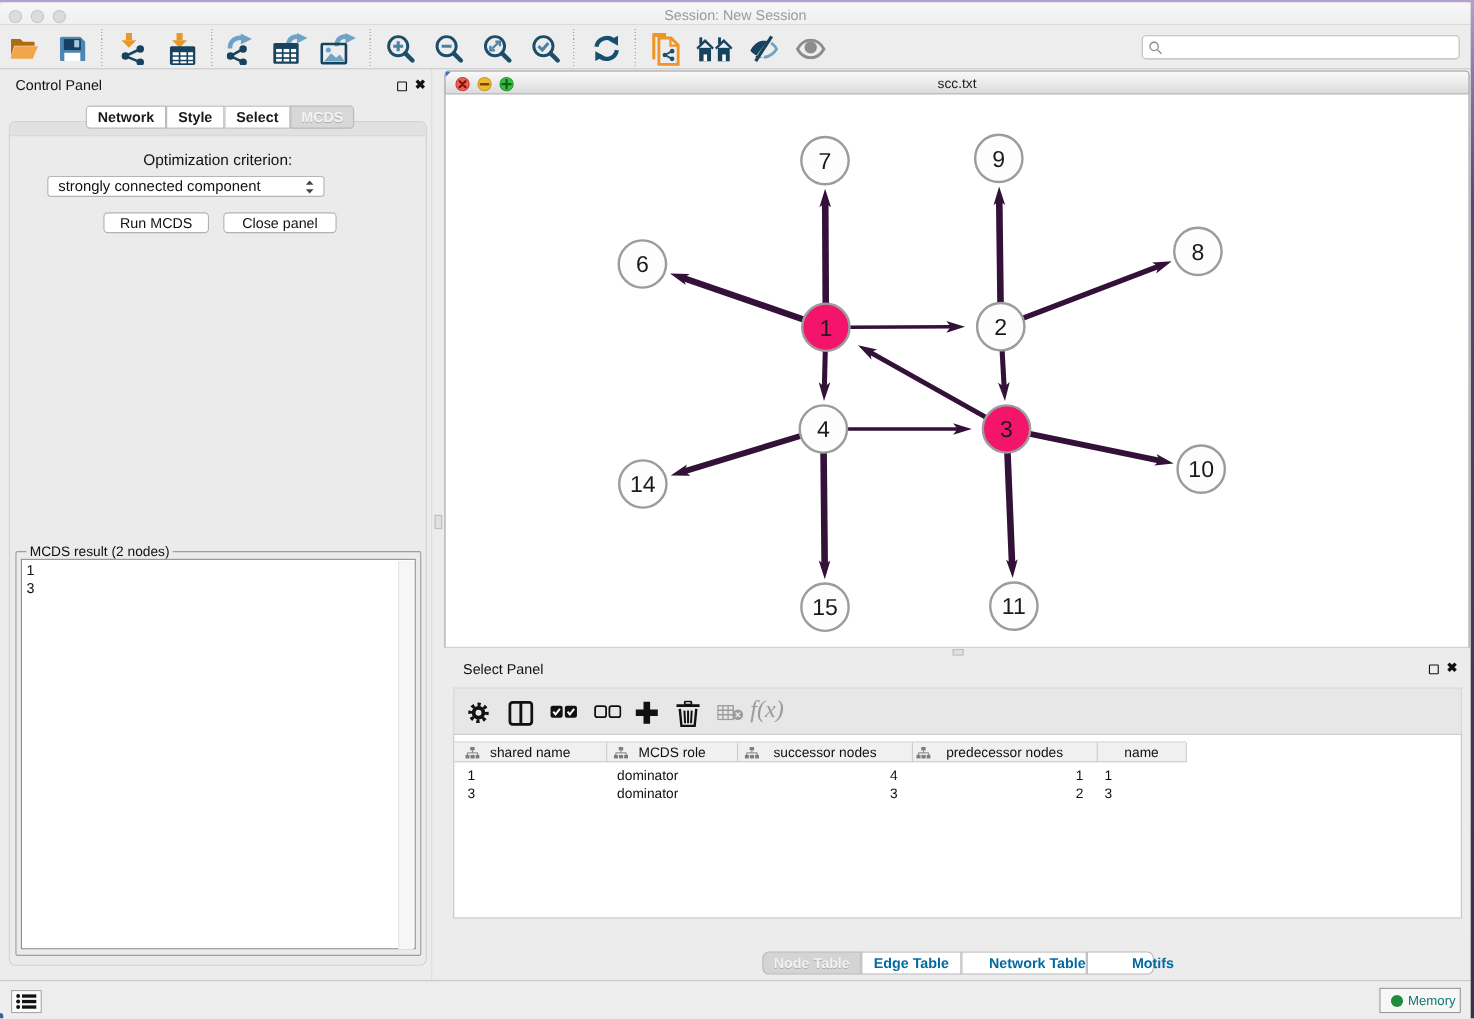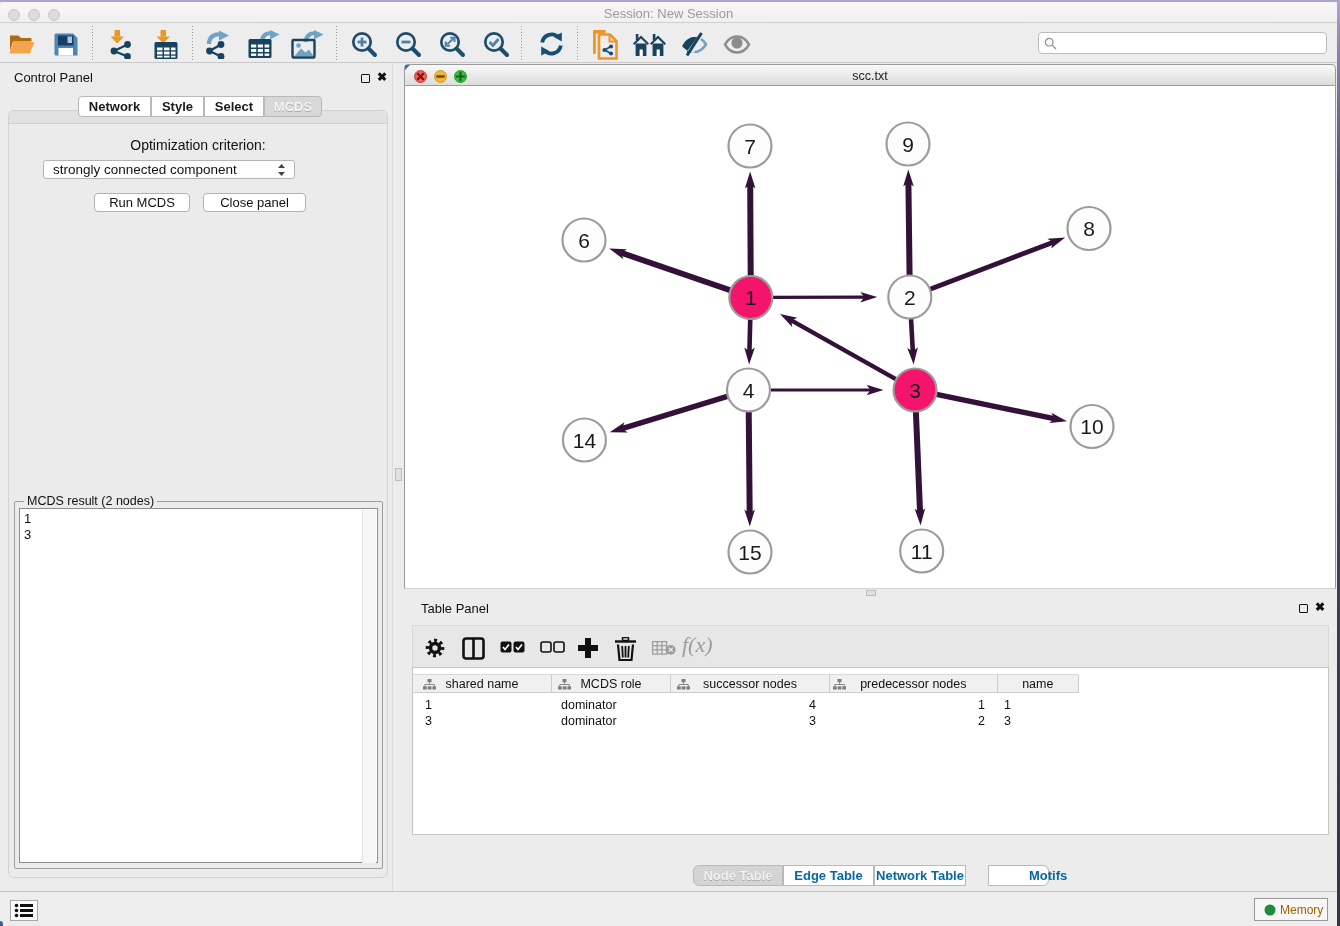--- a/index.html
+++ b/index.html
@@ -90,21 +90,21 @@
   
   .btab { position:absolute; top:0; height:21px; background:#fff; border:1px solid #b9b9b9;
      font-size:13px; font-weight:bold; color:#0369a1; text-align:center; line-height:19px; }
 
   
   #statusbar { left:0; top:891px; width:1337px; height:35px; background:#ededed;
      border-top:1px solid #c6c6c6; }
   #list-btn { position:absolute; left:10px; top:8px; width:28px; height:21px; background:#fafafa;
      border:1px solid #a8a8a8; }
   #mem-btn { position:absolute; left:1254px; top:6px; width:74px; height:23px; background:#f7f7f7;
-     border:1px solid #989898; font-size:12px; color:#a16207; }
+     border:1px solid #989898; font-size:12px; color:#0f766e; }
 </style>
 </head>
 <body>
 <svg width="0" height="0" style="position:absolute;">
   <defs>
     <g id="hier" fill="#7d7d7d">
       <rect x="4.5" y="0" width="4" height="3.2"></rect>
       <rect x="6.1" y="3.2" width="0.9" height="2"></rect>
       <rect x="1.8" y="5" width="9.5" height="0.9"></rect>
       <rect x="1.4" y="5.5" width="0.9" height="2"></rect>
@@ -389,21 +389,21 @@
 <circle cx="687" cy="340.5" r="21.5" fill="#fdfdfd" stroke="#9c9c9c" stroke-width="2.2"></circle>
 <text x="687" y="348.0" text-anchor="middle" font-size="21" fill="#1a1a1a">10</text>
 <circle cx="345" cy="466" r="21.5" fill="#fdfdfd" stroke="#9c9c9c" stroke-width="2.2"></circle>
 <text x="345" y="473.5" text-anchor="middle" font-size="21" fill="#1a1a1a">15</text>
 <circle cx="516.7" cy="465" r="21.5" fill="#fdfdfd" stroke="#9c9c9c" stroke-width="2.2"></circle>
 <text x="516.7" y="472.5" text-anchor="middle" font-size="21" fill="#1a1a1a">11</text>
 </svg>
   </div>
 </div>
 
-<div class="abs" id="tp-title">Table Panel</div>
+<div class="abs" id="tp-title">Select Panel</div>
 <div class="abs winbtn-sq" style="left:1299px; top:604px;"></div>
 <div class="abs winbtn-x" style="left:1315px; top:603px;">✖</div>
 <div class="abs" id="tp-toolbar">
 
   <svg style="position:absolute;left:12px;top:12px;" width="20" height="20" viewBox="0 0 20 20">
     <circle cx="10" cy="10" r="6.2" fill="#111"></circle>
     <circle cx="10" cy="10" r="7.6" fill="none" stroke="#111" stroke-width="3.4" stroke-dasharray="2.9 3.05" stroke-dashoffset="1"></circle>
     <circle cx="10" cy="10" r="2.7" fill="#e7e7e7"></circle>
   </svg>
 
@@ -479,21 +479,21 @@
   <div class="td" style="left:591px; top:29px;">1</div>
   <div class="td" style="left:12px; top:45px;">3</div>
   <div class="td" style="left:148px; top:45px;">dominator</div>
   <div class="td" style="left:257px; top:45px; width:146px; text-align:right;">3</div>
   <div class="td" style="left:416px; top:45px; width:156px; text-align:right;">2</div>
   <div class="td" style="left:591px; top:45px;">3</div>
 </div>
 <div class="abs" style="left:693px; top:865px; height:21px;">
   <div class="btab" style="left:0; width:90px; background:#d4d4d4; color:#f2f2f2; text-shadow:0 1px 0 #aaa; border-radius:6px 0 0 6px;">Node Table</div>
   <div class="btab" style="left:90px; width:91px;">Edge Table</div>
-  <div class="btab" style="left:181px; width:92px;">Network Table</div>
+  <div class="btab" style="left:181px; width:114px;text-align:right;">Network Table</div>
   <div class="btab" style="left:295px; width:61px; border-radius:0 6px 6px 0;padding-left:40px;">Motifs</div>
 </div>
 
 <div class="abs" id="statusbar">
   <div id="list-btn">
     <svg width="20" height="15" viewBox="0 0 20 15" style="position:absolute;left:3px;top:2px;">
       <circle cx="2.5" cy="2.5" r="1.8" fill="#111"></circle>
         <rect x="6" y="1" width="13" height="3" fill="#111"></rect>
       <circle cx="2.5" cy="7.5" r="1.8" fill="#111"></circle>
         <rect x="6" y="6" width="13" height="3" fill="#111"></rect>

